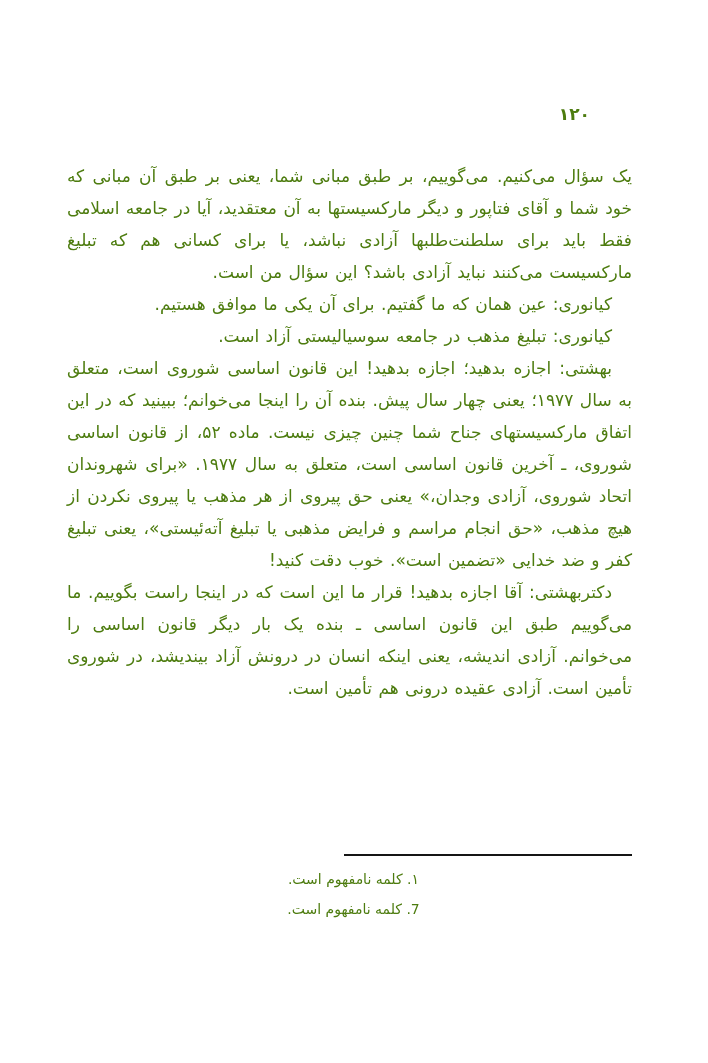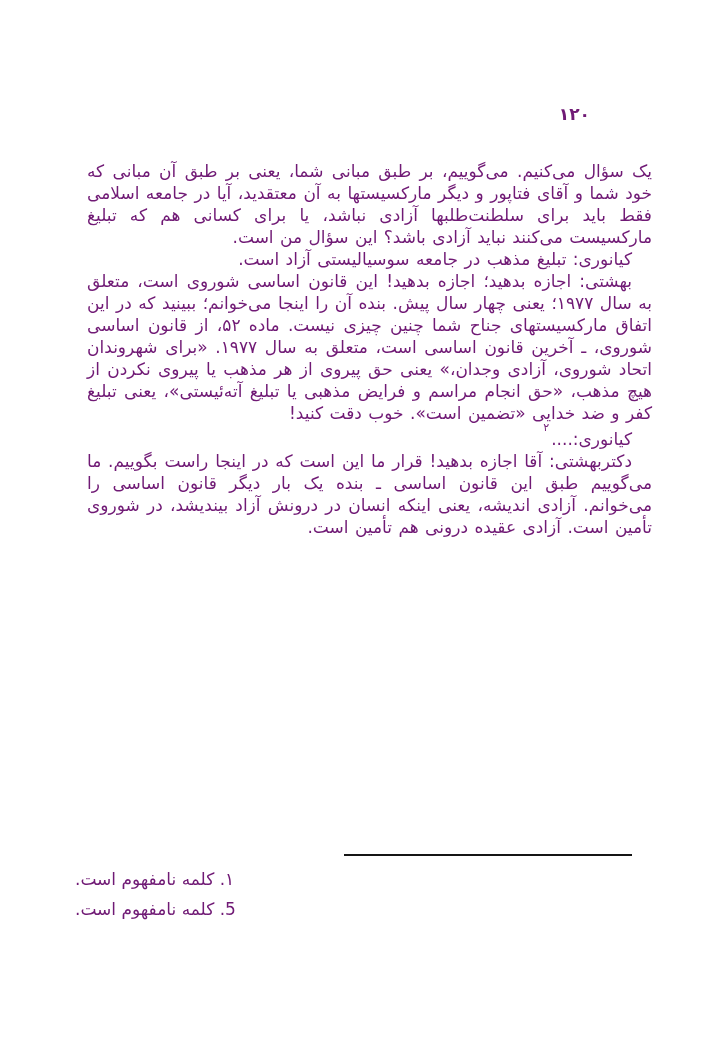--- a/index.html
+++ b/index.html
@@ -2,46 +2,46 @@
 <html><head>
 <meta charset="utf-8">
 <style>
   html, body { margin: 0; padding: 0; background: #e8e8e8; }
   .page {
     position: relative;
     width: 708px;
     height: 1063px;
     background: #ffffff;
     font-family: "DejaVu Sans", sans-serif;
-    color: #701a75;
+    color: #4d7c0f;
     overflow: hidden;
     margin: 0 auto;
   }
   .header {
     position: absolute;
     top: 104px;
     right: 118px;
     display: flex;
     direction: ltr;
     align-items: baseline;
     gap: 28px;
     font-size: 17px;
     font-weight: bold;
     white-space: nowrap;
   }
   .header .pnum { letter-spacing: 1px; }
   .textblock {
     position: absolute;
     top: 160px;
-    right: 56px;
+    right: 76px;
     width: 565px;
     direction: rtl;
     text-align: justify;
     font-size: 17px;
-    line-height: 22px;
+    line-height: 32px;
     word-spacing: 1px;
   }
   .para { margin: 0; padding: 0; }
   .para.indent { text-indent: 20px; }
   .fnref {
     font-size: 11px;
     position: relative;
     top: -7px;
     margin-right: 2px;
   }
@@ -55,41 +55,41 @@
   .rule {
     width: 288px;
     height: 2px;
     background: #151515;
     margin-left: auto;
     margin-right: 0;
     margin-bottom: 8px;
   }
   .fn {
     margin: 0;
-    font-size: 17px;
+    font-size: 14px;
     line-height: 30px;
-    text-align: left;
+    text-align: center;
   }
 </style>
 </head>
 <body>
 
 <div class="page">
 
   <div class="header">
     <span class="pnum">۱۲۰</span>
   </div>
 
   <div class="textblock" dir="rtl" lang="fa">
     <p class="para"><span>یک سؤال می‌کنیم. می‌گوییم، بر طبق مبانی شما، یعنی بر طبق آن مبانی که خود شما و آقای فتاپور و دیگر مارکسیستها به آن معتقدید، آیا در جامعه اسلامی فقط باید برای سلطنت‌طلبها آزادی نباشد، یا برای کسانی هم که تبلیغ مارکسیست می‌کنند نباید آزادی باشد؟ این سؤال من است.</span></p>
+    <p class="para indent"><span>کیانوری: عین همان که ما گفتیم. برای آن یکی ما موافق هستیم.</span></p>
     <p class="para indent"><span>کیانوری: تبلیغ مذهب در جامعه سوسیالیستی آزاد است.</span></p>
     <p class="para indent"><span>بهشتی: اجازه بدهید؛ اجازه بدهید! این قانون اساسی شوروی است، متعلق به سال ۱۹۷۷؛ یعنی چهار سال پیش. بنده آن را اینجا می‌خوانم؛ ببینید که در این اتفاق مارکسیستهای جناح شما چنین چیزی نیست. ماده ۵۲، از قانون اساسی شوروی، ـ آخرین قانون اساسی است، متعلق به سال ۱۹۷۷. «برای شهروندان اتحاد شوروی، آزادی وجدان،» یعنی حق پیروی از هر مذهب یا پیروی نکردن از هیچ مذهب، «حق انجام مراسم و فرایض مذهبی یا تبلیغ آته‌ئیستی»، یعنی تبلیغ کفر و ضد خدایی «تضمین است». خوب دقت کنید!</span></p>
-    <p class="para indent"><span>کیانوری:....</span><sup class="fnref">۲</sup></p>
     <p class="para indent"><span>دکتربهشتی: آقا اجازه بدهید! قرار ما این است که در اینجا راست بگوییم. ما می‌گوییم طبق این قانون اساسی ـ بنده یک بار دیگر قانون اساسی را می‌خوانم. آزادی اندیشه، یعنی اینکه انسان در درونش آزاد بیندیشد، در شوروی تأمین است. آزادی عقیده درونی هم تأمین است.</span></p>
   </div>
 
   <div class="footnotes" dir="rtl" lang="fa">
     <div class="rule"></div>
     <p class="fn">۱. کلمه نامفهوم است.</p>
-    <p class="fn">5. کلمه نامفهوم است.</p>
+    <p class="fn">7. کلمه نامفهوم است.</p>
   </div>
 
 </div>
 
 </body></html>

